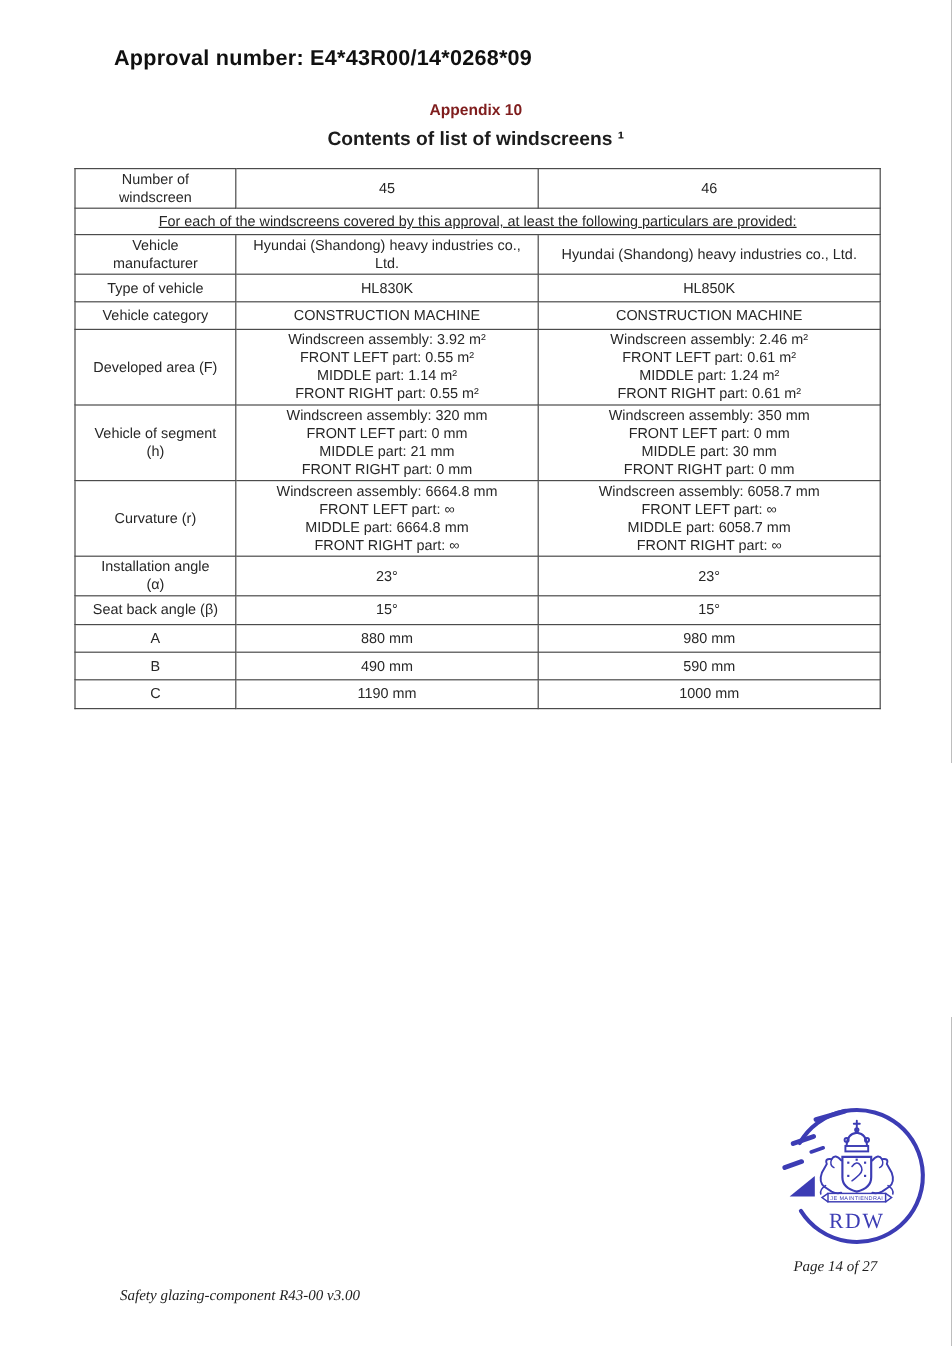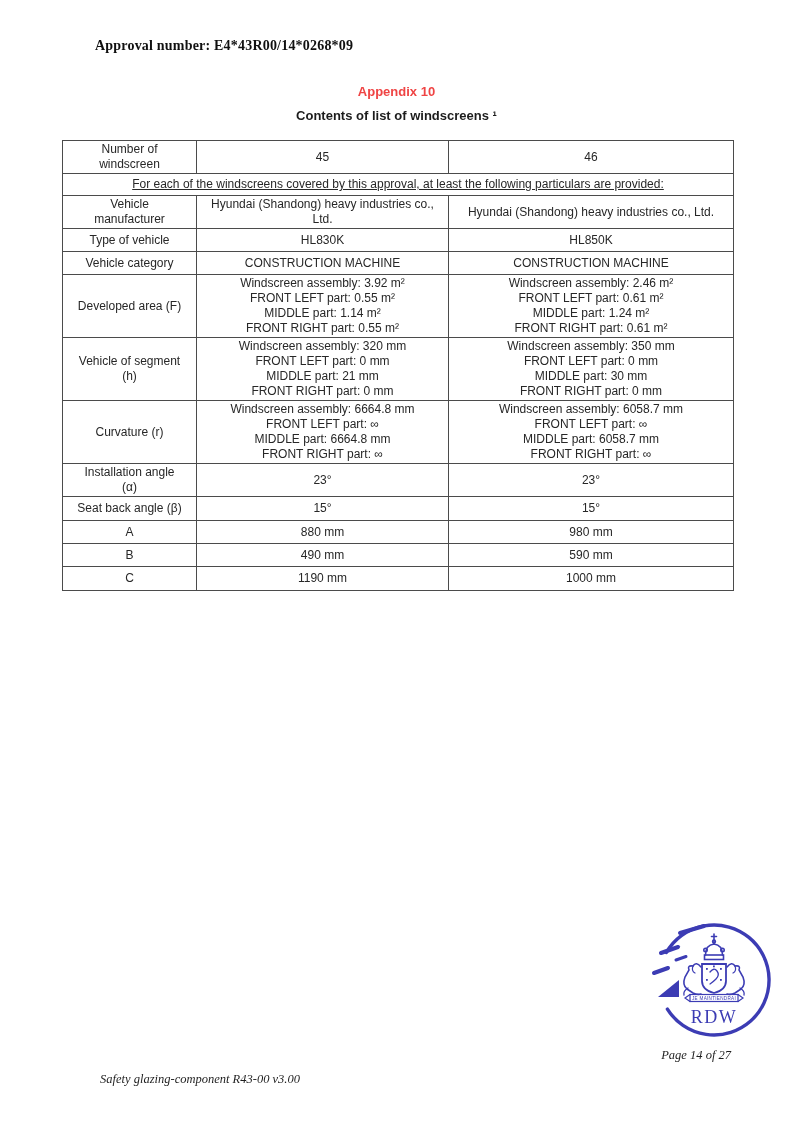--- a/index.html
+++ b/index.html
@@ -7,27 +7,27 @@
     position:relative;
     width:793px;height:1122px;
     background:#ffffff;
     margin:0 auto;
     overflow:hidden;
     font-family:"Liberation Sans", sans-serif;
     color:#262626;
   }
   .approval{
     position:absolute;left:95px;top:38px;
-    font-family:Liberation Serif, serif;
-    font-weight:bold;font-size:14px;color:#101010;
+    font-family:Liberation Sans, sans-serif;
+    font-weight:bold;font-size:18px;color:#101010;
     letter-spacing:.2px;
   }
   .title-block{position:absolute;left:0;top:84px;width:100%;text-align:center;}
-  .appendix{font-weight:bold;font-size:13px;color:#ef4444;}
-  .subtitle{font-weight:bold;font-size:13px;color:#1c1c1c;margin-top:9px;}
+  .appendix{font-weight:bold;font-size:13px;color:#7f1d1d;}
+  .subtitle{font-weight:bold;font-size:16px;color:#1c1c1c;margin-top:9px;}
   table.ws{
     position:absolute;left:62px;top:140px;
     width:671px;border-collapse:collapse;table-layout:fixed;
     font-size:12px;line-height:15px;color:#272727;padding-left:44px;
   }
   table.ws td{
     border:1.5px solid #4b4b4b;
     vertical-align:middle;text-align:center;
     padding:1px 4px;white-space:pre-line;
     overflow:hidden;

